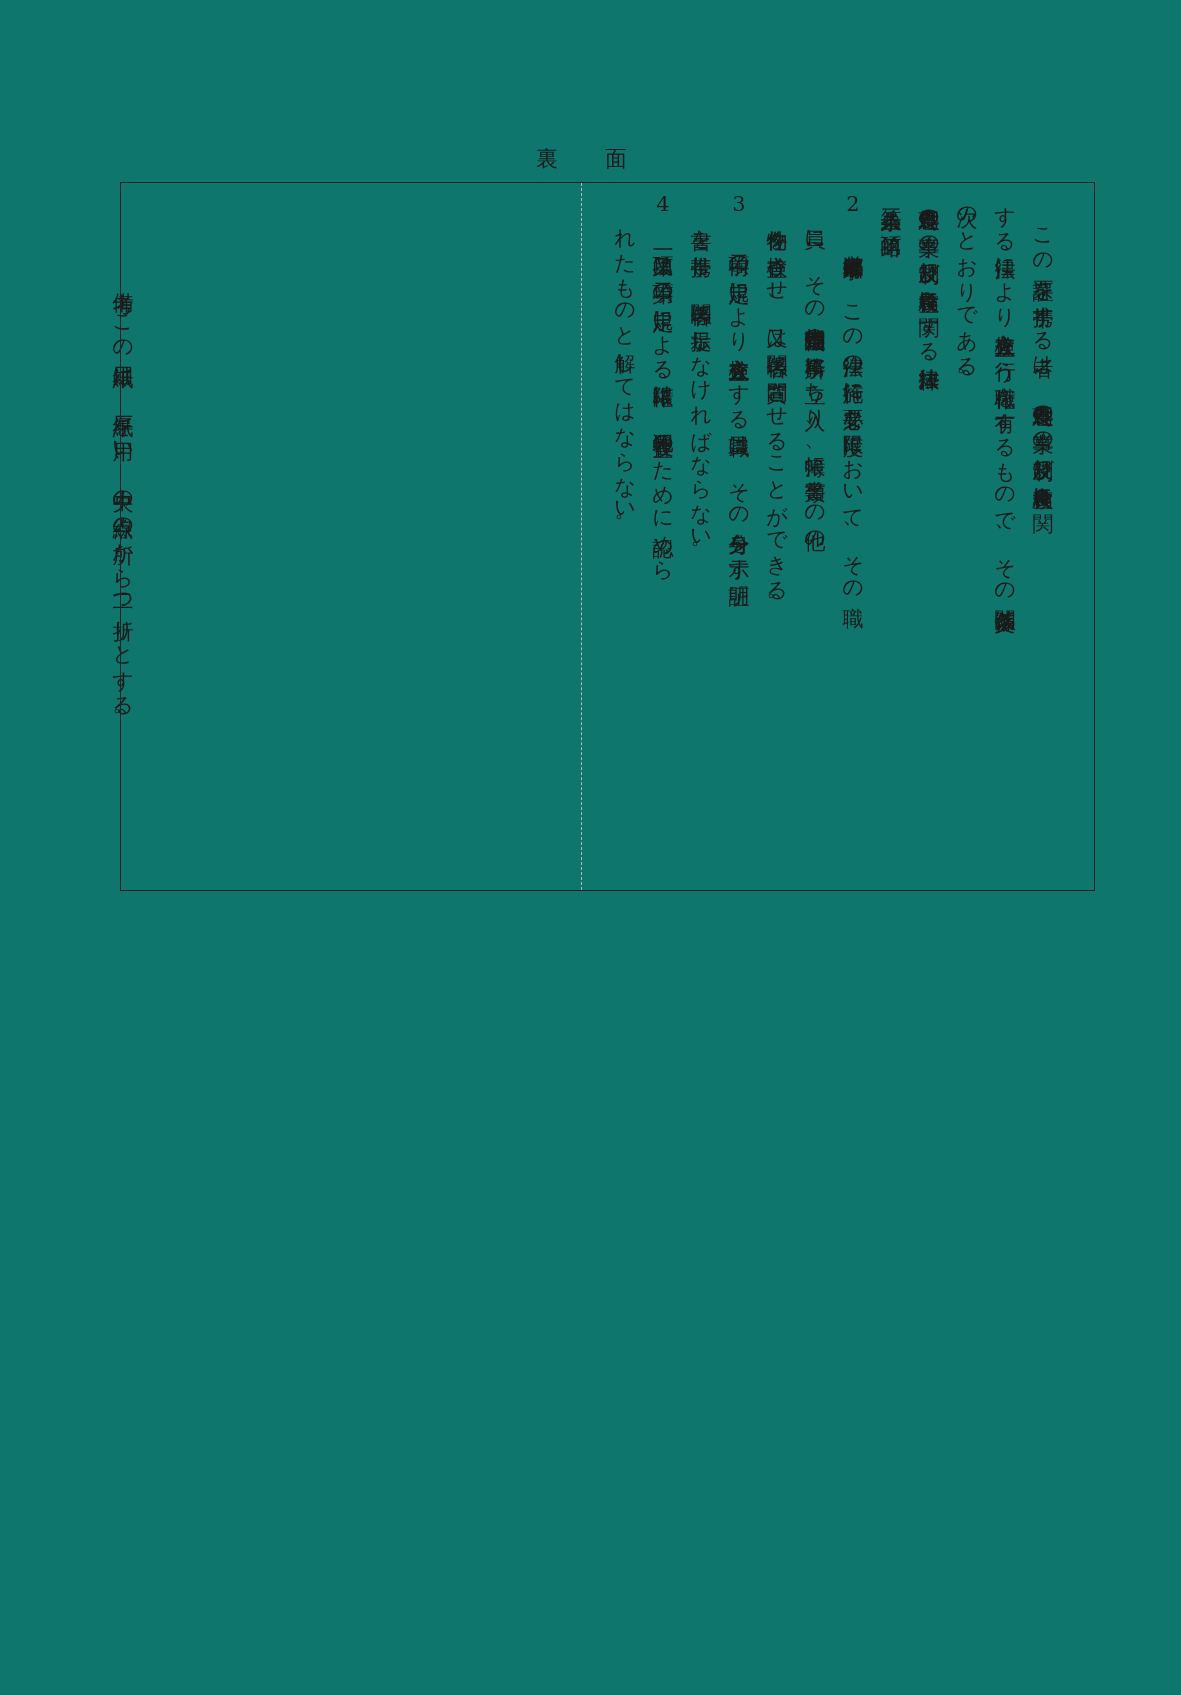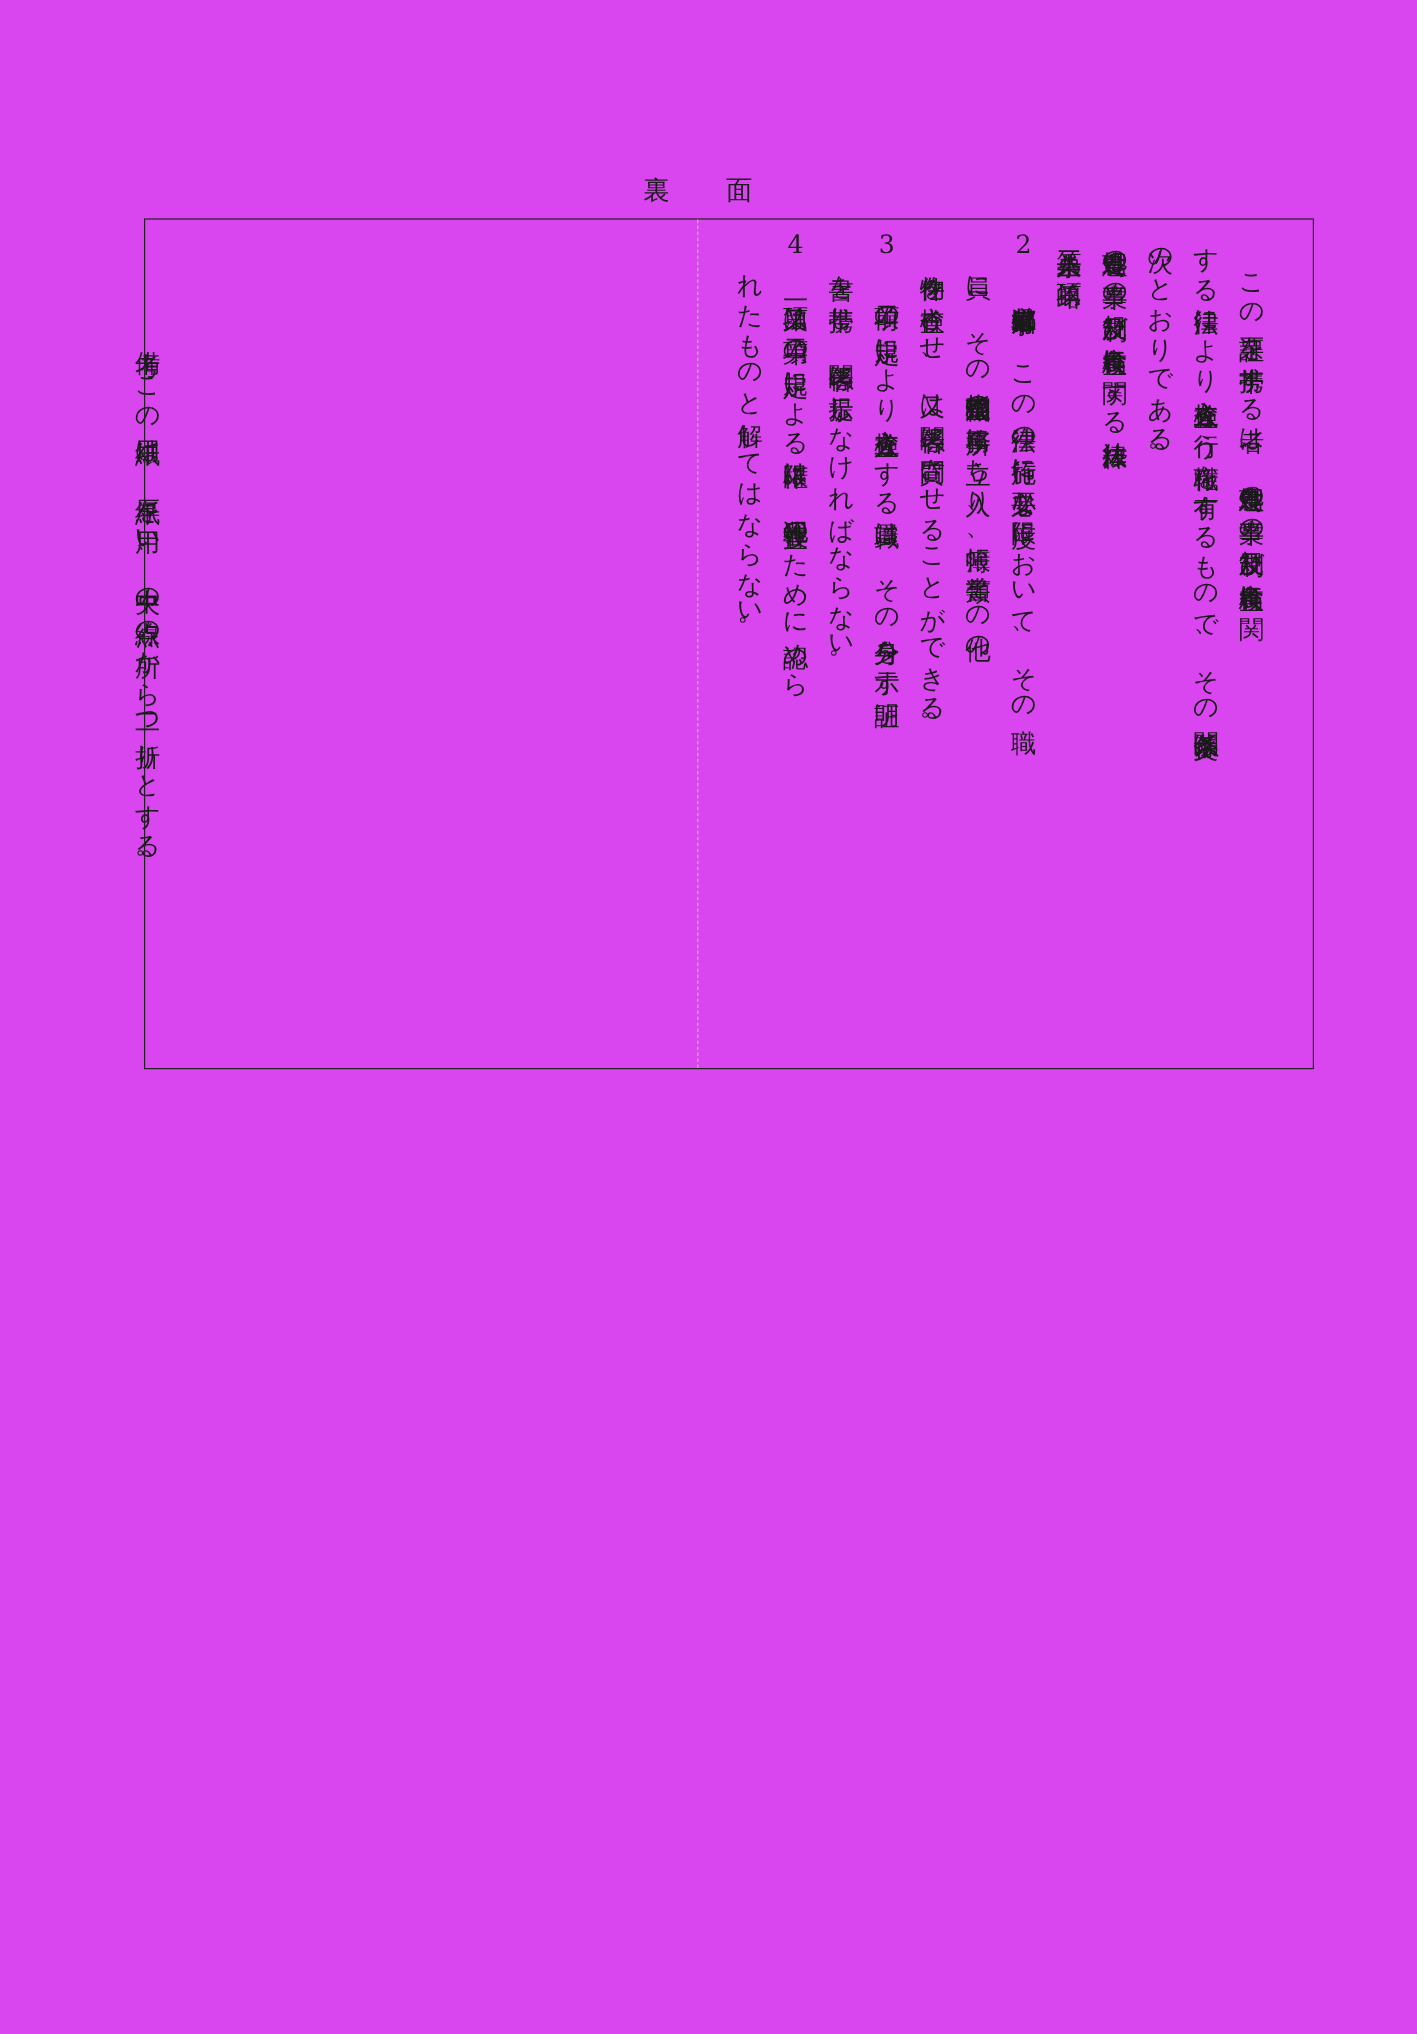--- a/index.html
+++ b/index.html
@@ -4,21 +4,21 @@
 <style>
   html, body {
     margin: 0;
     padding: 0;
     background: #ffffff;
   }
   .page {
     position: relative;
     width: 1181px;
     height: 1695px;
-    background: #d946ef;
+    background: #0f766e;
     font-family: "DejaVu Serif", "Liberation Serif", serif;
     color: #1a1a1a;
     overflow: hidden;
   }
   
   .doc-title {
     position: absolute;
     left: 536px;
     top: 144px;
     font-size: 22px;

